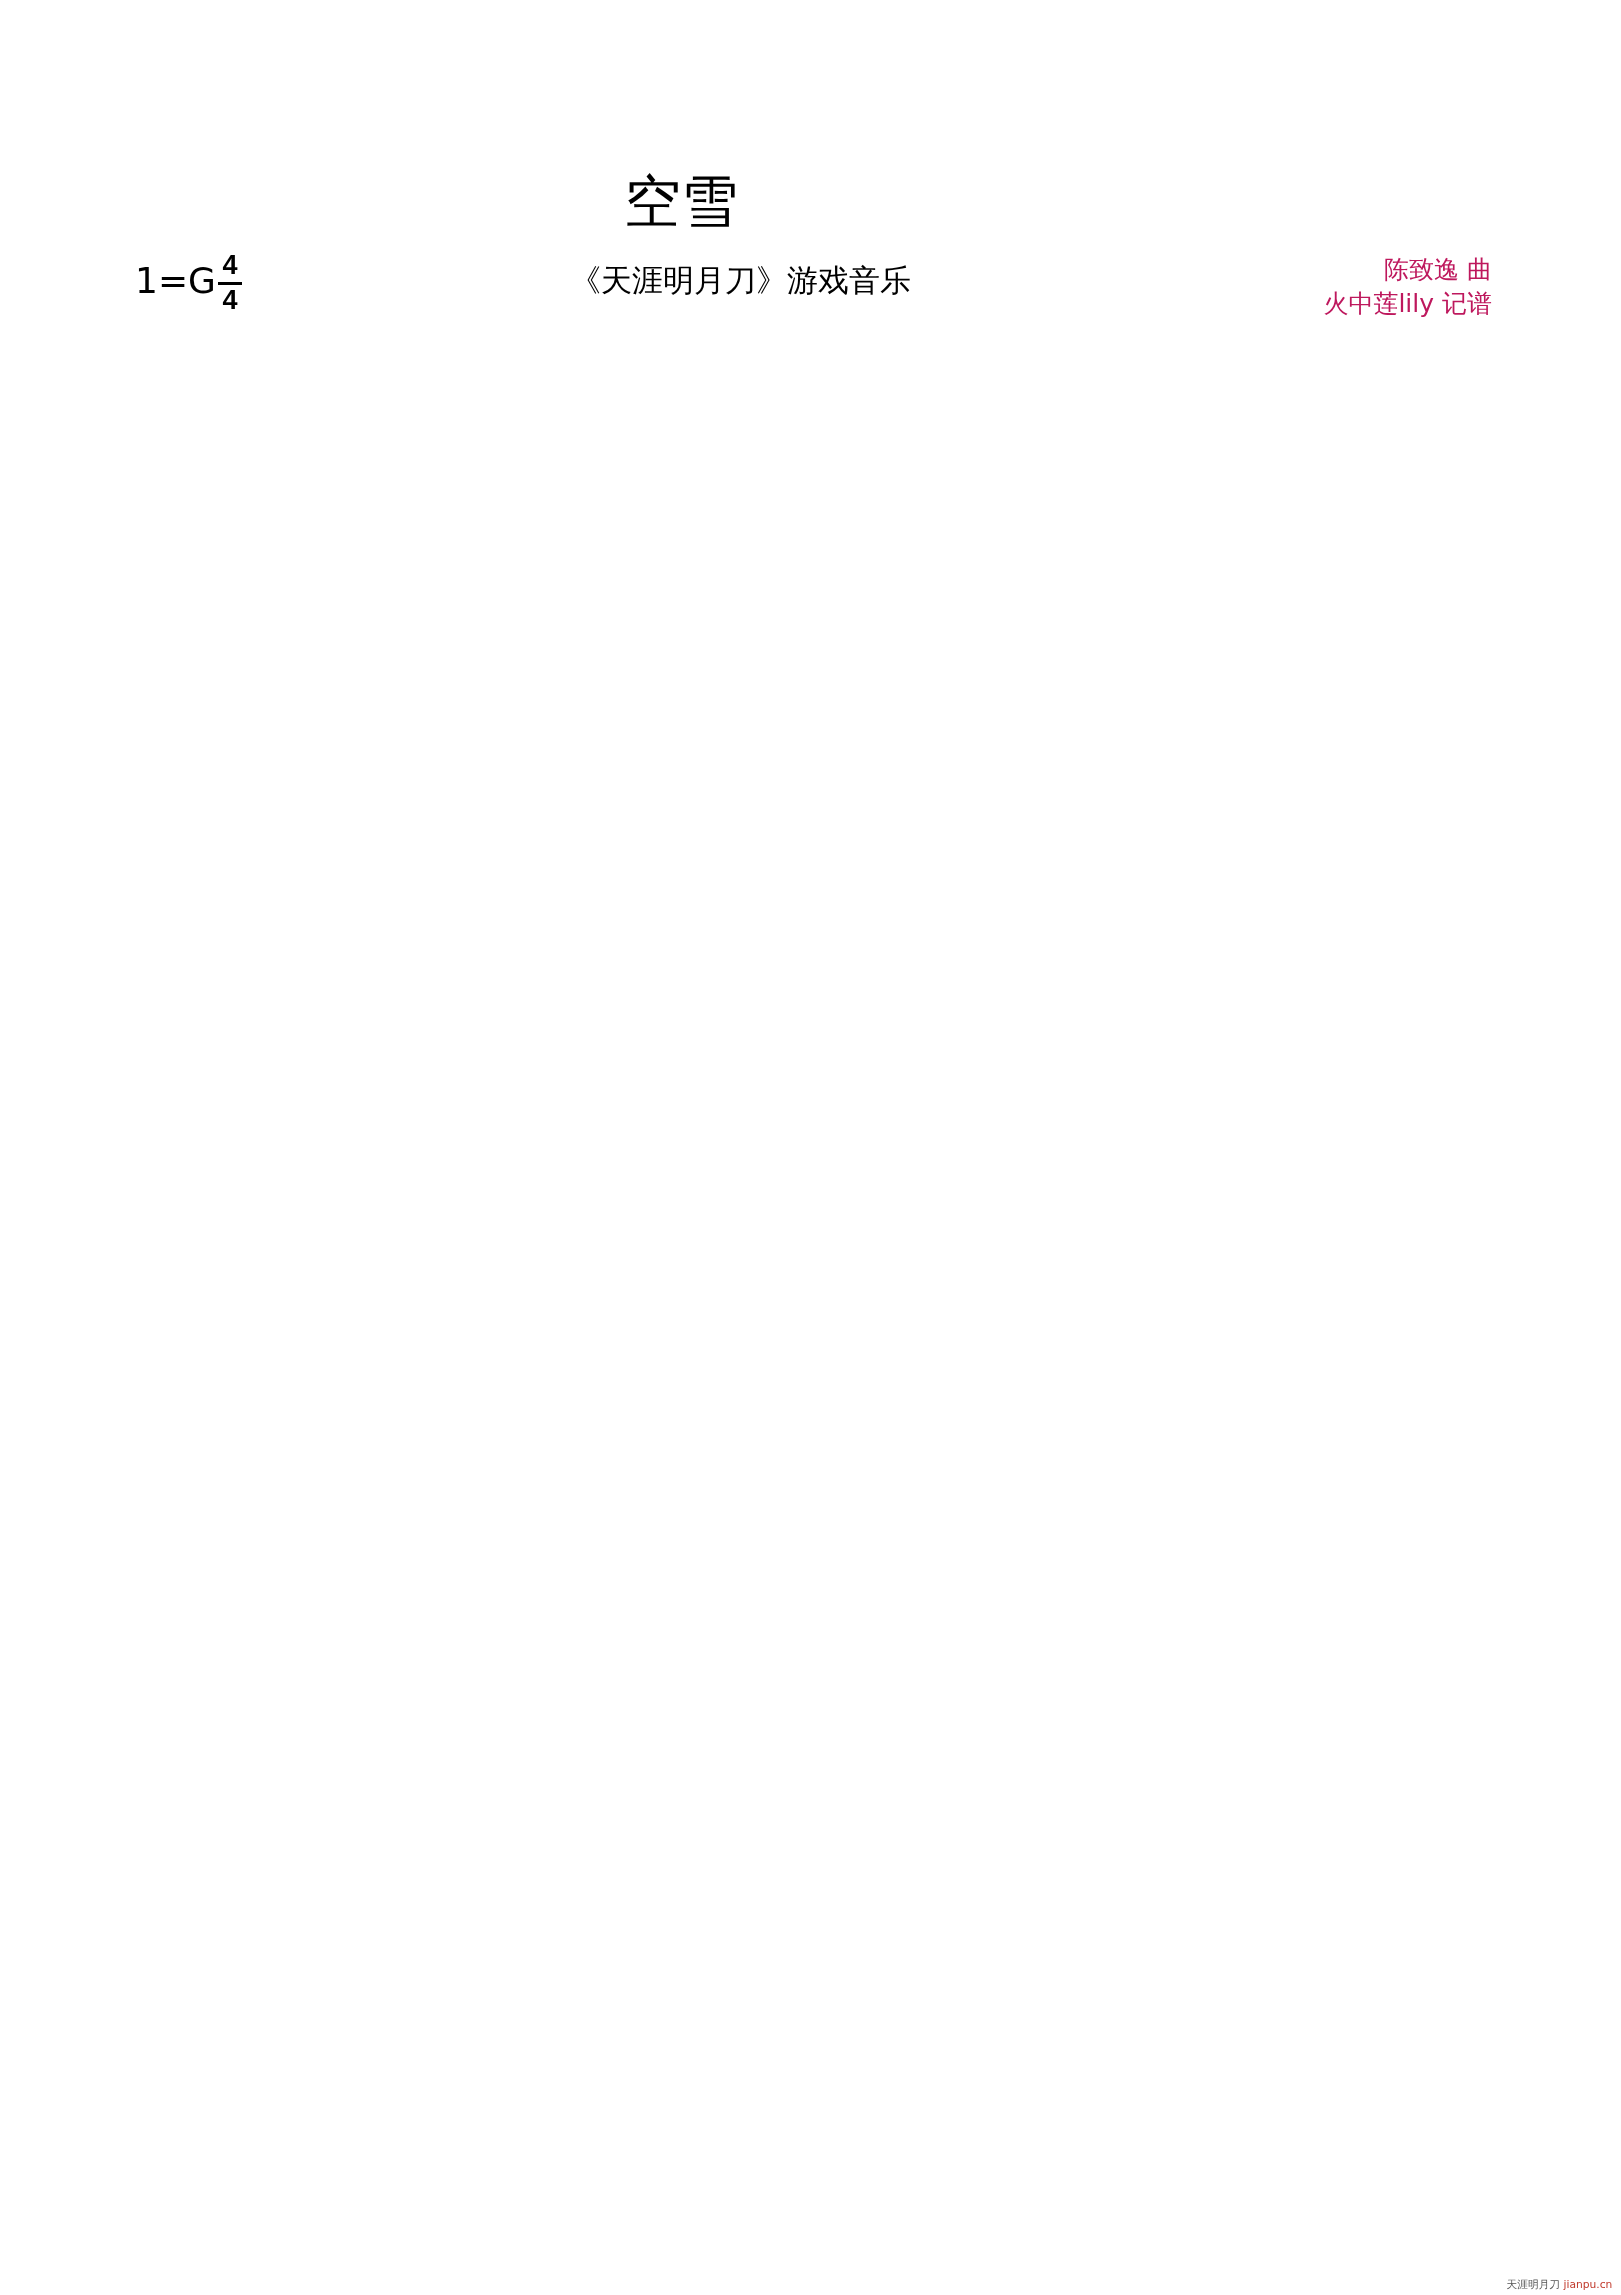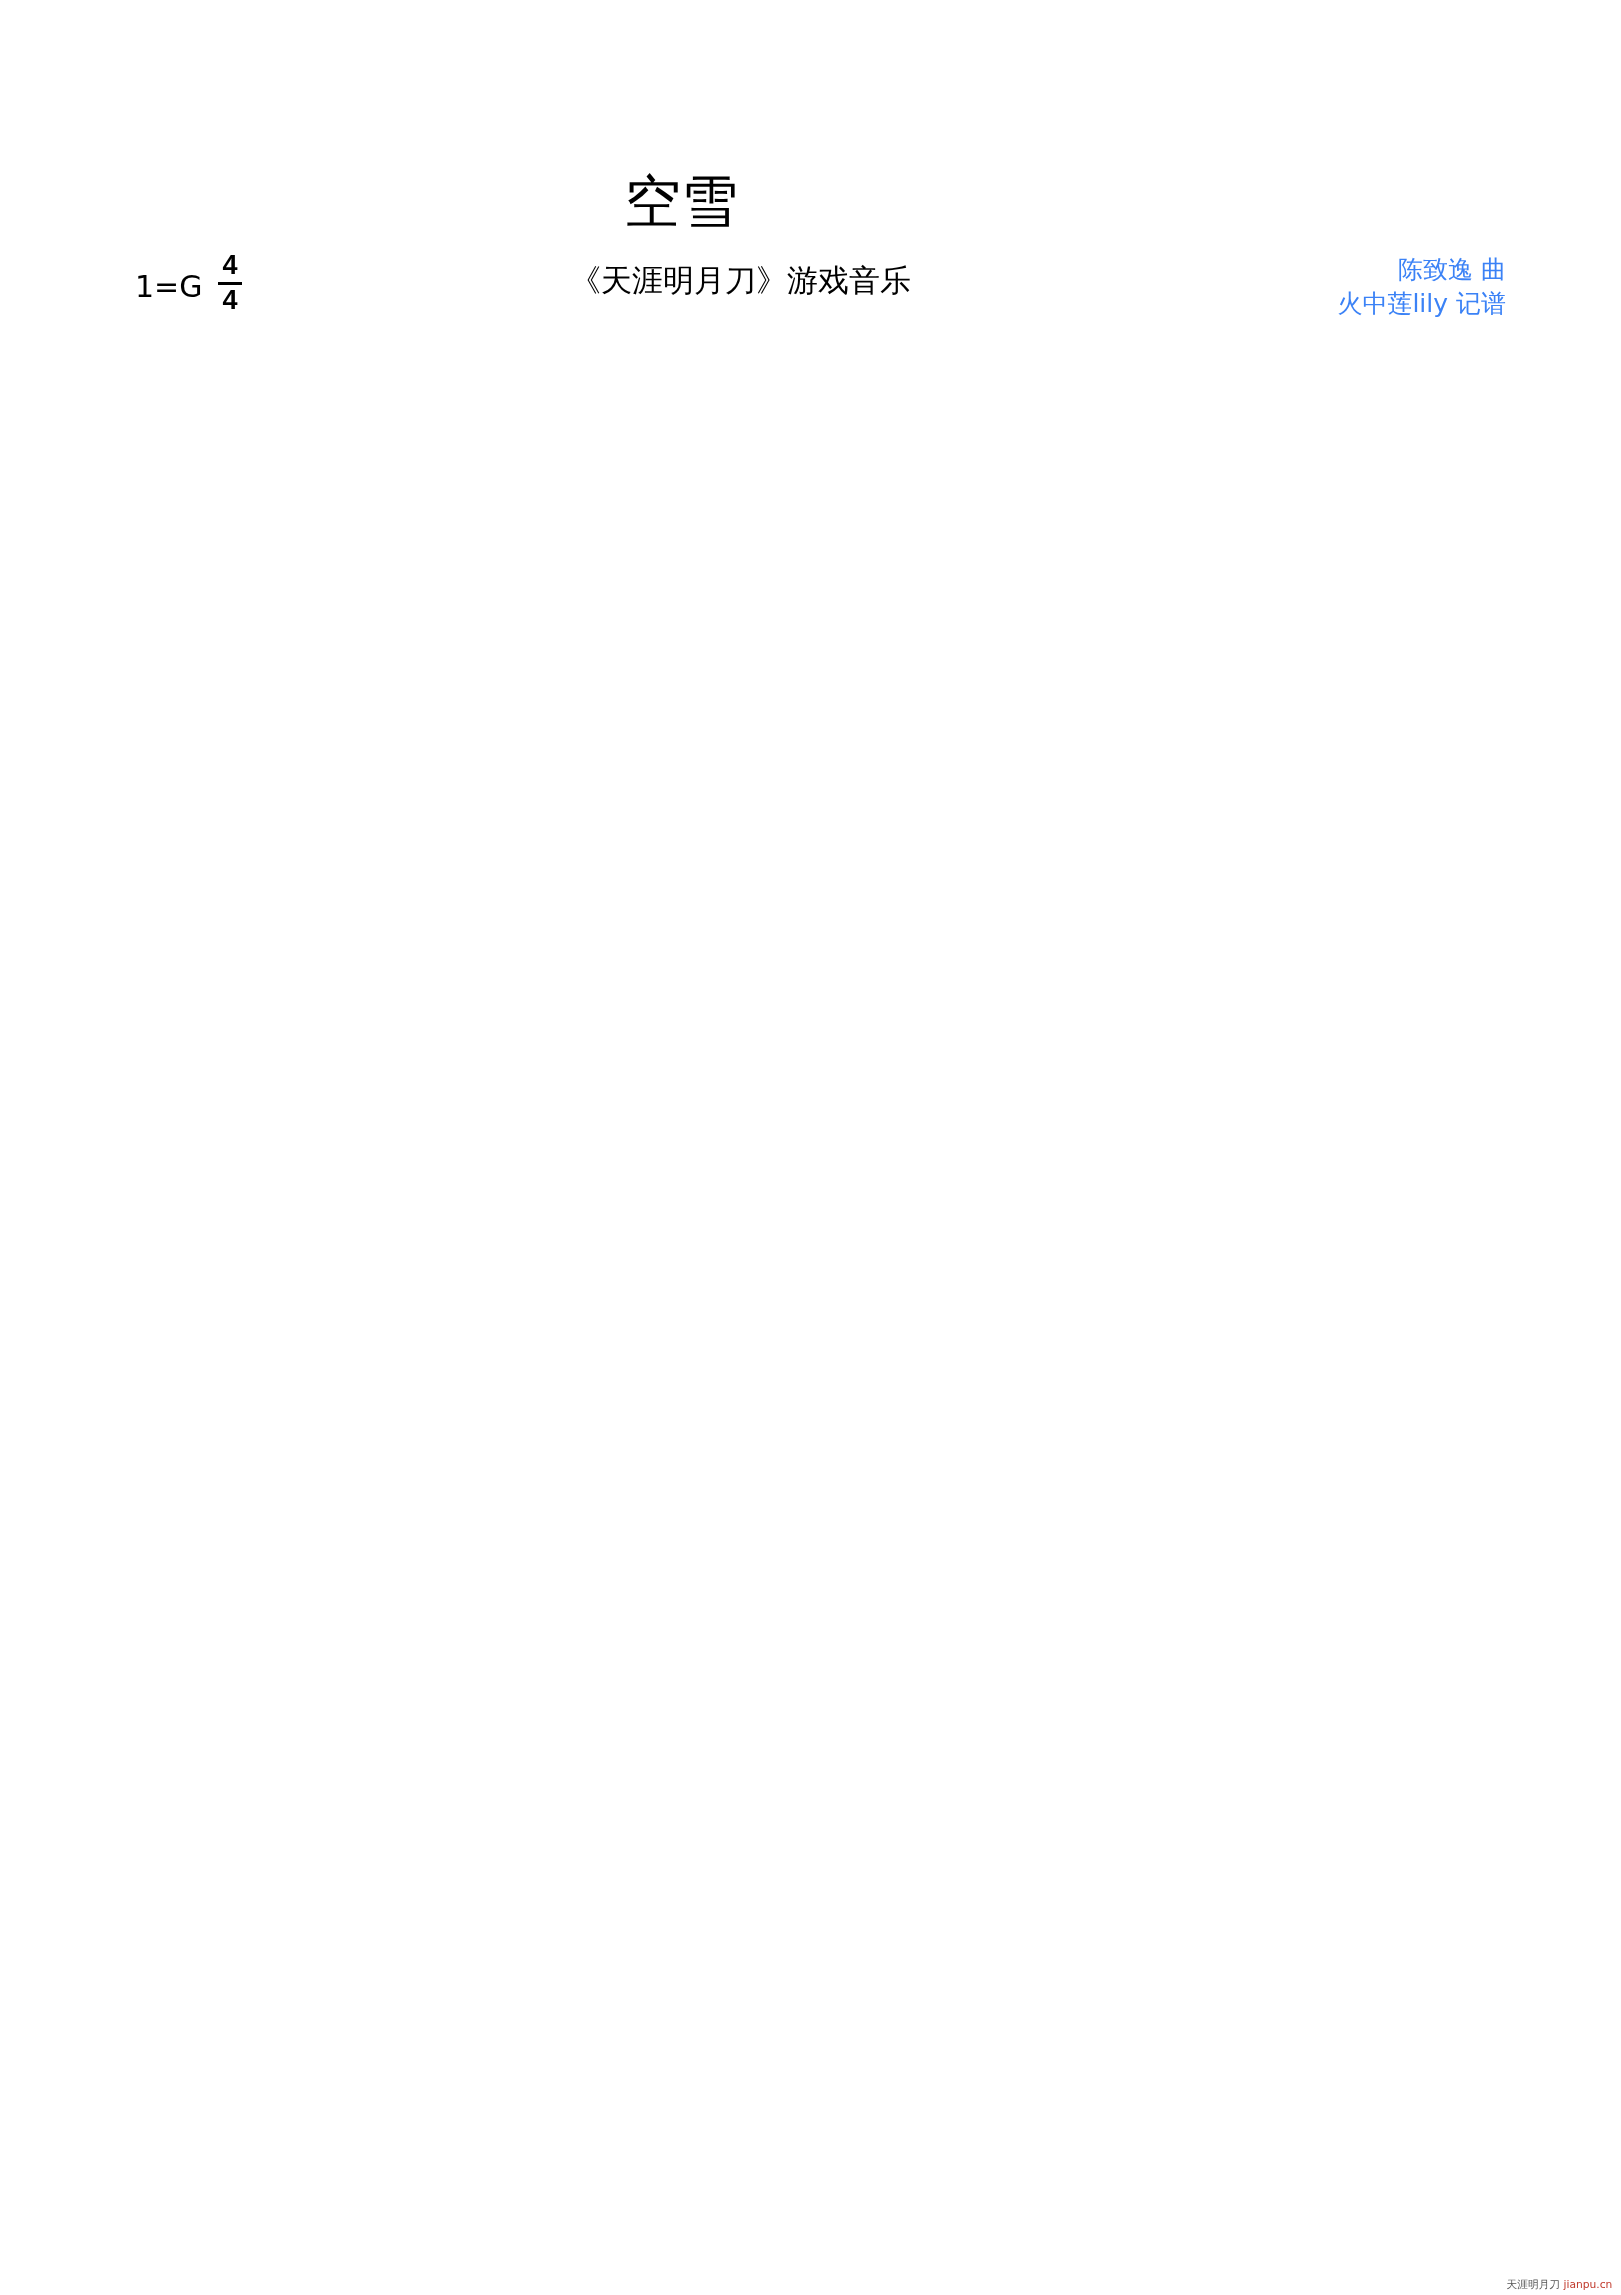--- a/index.html
+++ b/index.html
@@ -1,23 +1,23 @@
 <!DOCTYPE html>
 <html style="font-size:7.8px"><head>
 <meta charset="utf-8">
 <style>
   html, body { margin:0; padding:0; background:#ffffff; }
   body { width:1622px; height:2295px; position:relative; overflow:hidden; font-family:"Liberation Sans", sans-serif; color:#000; }
   .title { position:absolute; left:0; width:1362px; top:173px; text-align:center; font-size:57px; font-family:"DejaVu Sans", sans-serif; line-height:1; }
   .subtitle { position:absolute; left:0; width:1481px; top:265px; text-align:center; font-size:31px; font-family:"DejaVu Sans", sans-serif; line-height:1; }
-  .key { position:absolute; left:135px; top:272px; font-size:30px; font-family:"DejaVu Sans", sans-serif; line-height:1; }
+  .key { position:absolute; left:135px; top:263px; font-size:36px; font-family:"DejaVu Sans", sans-serif; line-height:1; }
   .timesig { position:absolute; left:218px; top:252px; width:24px; text-align:center; font-weight:bold; font-size:27px; font-family:"Liberation Sans", sans-serif; line-height:1; }
   .timesig .num, .timesig .den { display:block; height:29px; }
   .timesig .line { display:block; height:2.9px; background:#000; margin:1px 0 1.9px 0; }
-  .credit { position:absolute; right:116px; font-size:25px; font-family:"DejaVu Sans", sans-serif; line-height:1; text-align:right; color:#3b82f6; }
+  .credit { position:absolute; right:130px; font-size:25px; font-family:"DejaVu Sans", sans-serif; line-height:1; text-align:right; color:#be185d; }
   .credit.composer { top:257px; }
   .credit.transcriber { top:291px;margin-left:12px; }
   .watermark { position:absolute; right:9.7px; bottom:2.9px; font-size:10.7px; font-family:"DejaVu Sans", sans-serif; color:#555; }
   .watermark .site { color:#c0392b;text-align:center; }
 </style>
 </head>
 <body>
 
 <div class="title">空雪</div>
 <div class="subtitle">《天涯明月刀》游戏音乐</div>

